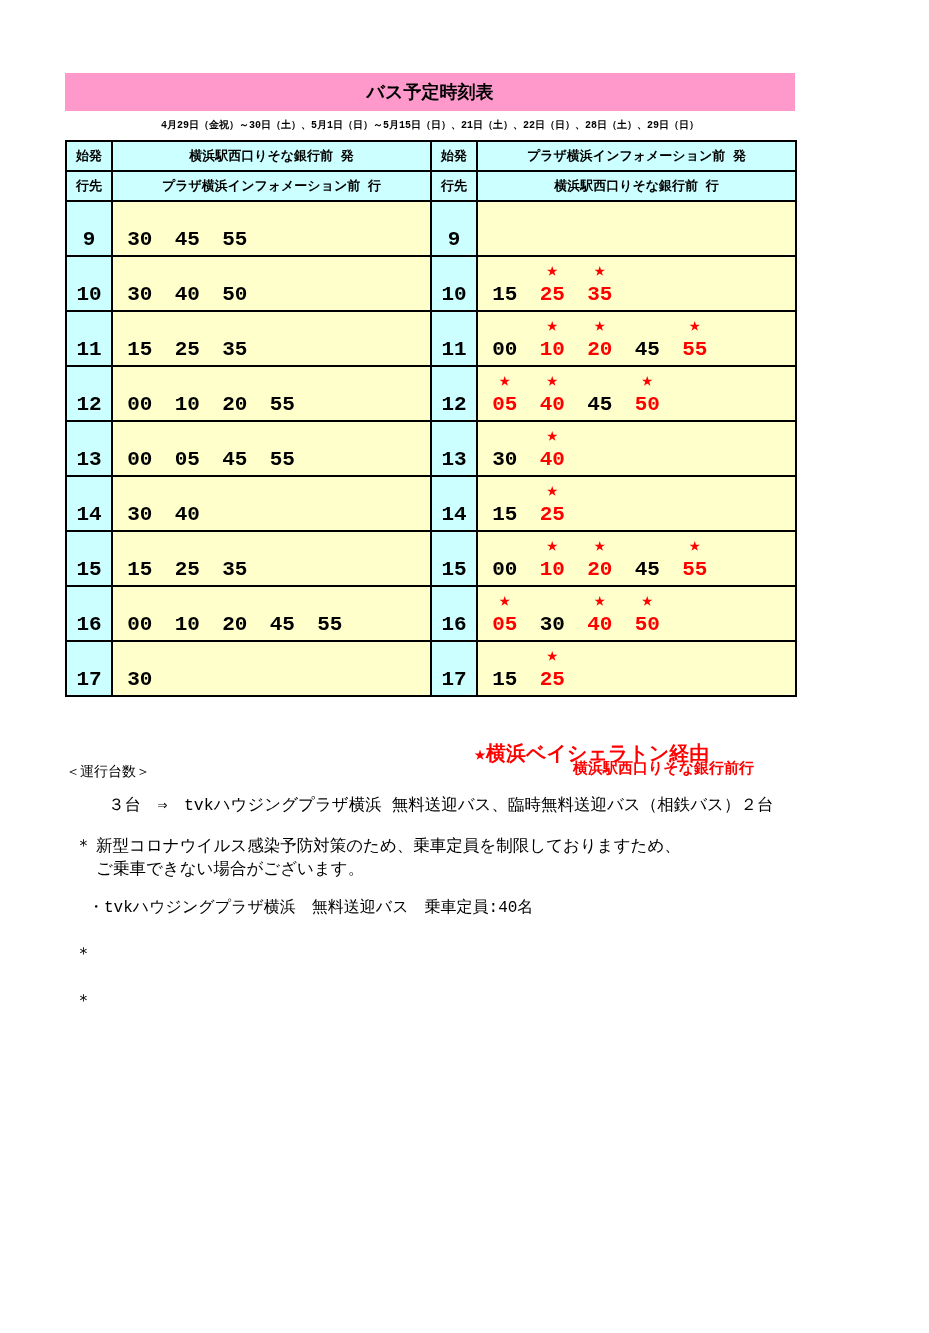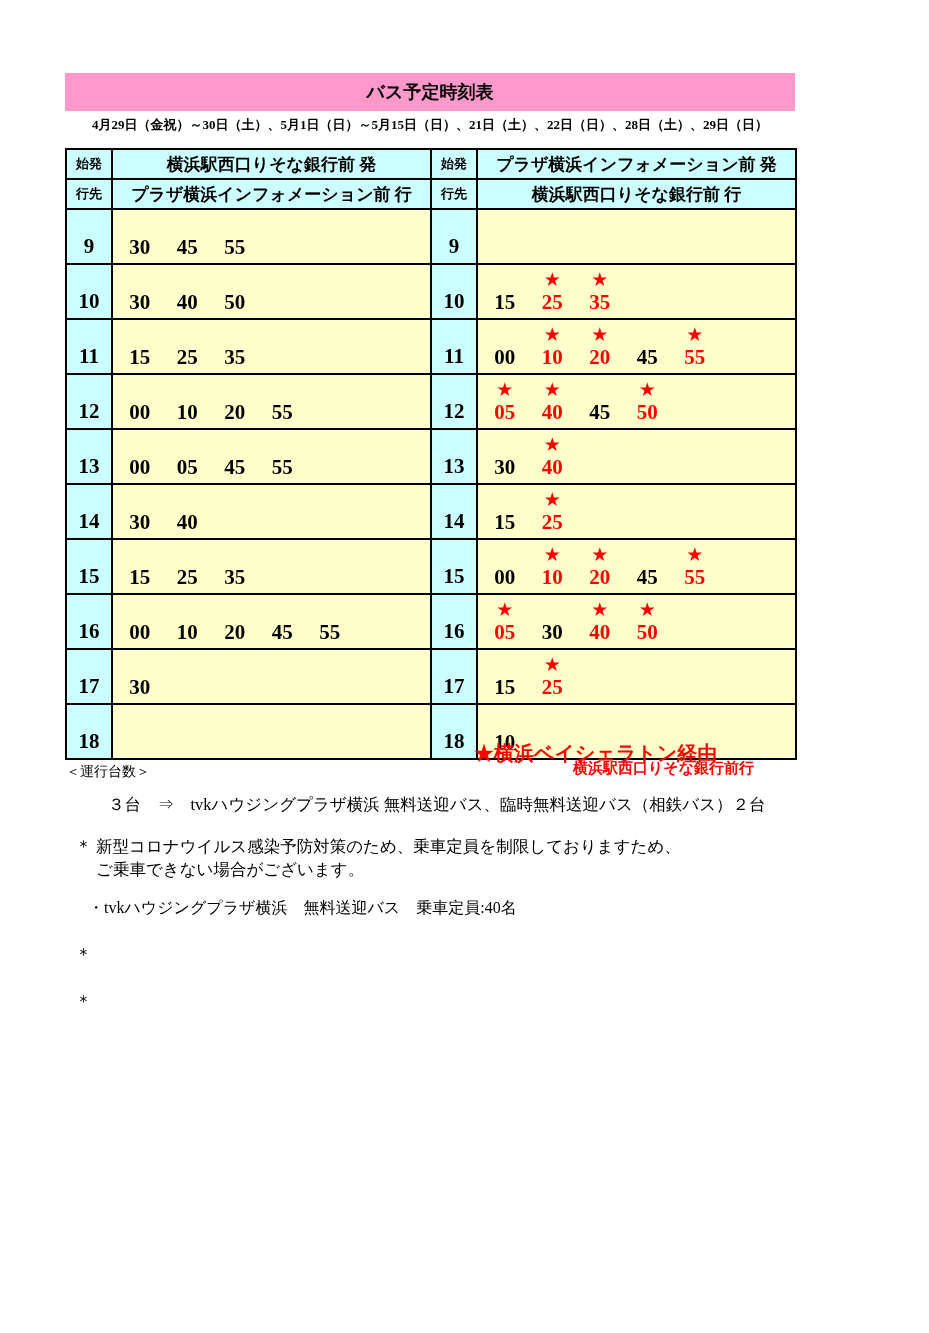--- a/index.html
+++ b/index.html
@@ -1,45 +1,45 @@
 <!DOCTYPE html>
 <html style="--title-bg: #FF99CC; --cyan: #CCFFFF; --yellow: #FFFFCC; --red: #FF0000;"><head>
 <meta charset="utf-8">
 <style>
   html,body { margin:0; padding:0; background:#ffffff; }
   .page {
     position:relative; width:929px; height:1333px; background:#ffffff;
-    font-family:Liberation Serif, serif; color:#000; overflow:hidden;
+    font-family:Liberation Mono, monospace; color:#000; overflow:hidden;
   }
   
   .title-bar {
     position:absolute; left:65px; top:73px; width:730px; height:38px;
     background:var(--title-bg,#FF99CC);
     display:flex; align-items:center; justify-content:center;
     font-size:18px; font-weight:bold;
   }
   
   .date-line {
     position:absolute; left:58px; top:112px; width:744px; height:26px;
     display:flex; align-items:center; justify-content:center;
-    font-size:13px; font-weight:bold; letter-spacing:0px; white-space:nowrap;
+    font-size:10px; font-weight:bold; letter-spacing:0px; white-space:nowrap;
   }
   
   table.timetable {
-    position:absolute; left:65px; top:148px; width:730px;
+    position:absolute; left:65px; top:140px; width:730px;
     border-collapse:collapse; table-layout:fixed;border-radius:18px;
   }
   table.timetable td { border:2px solid #000; padding:0; box-sizing:border-box; }
   .hdr-label {
     background:var(--cyan,#CCFFFF); height:30px;
     font-size:13px; font-weight:bold; text-align:center; vertical-align:middle;
   }
   .hdr-station {
     background:var(--cyan,#CCFFFF); height:30px;
-    font-size:17px; font-weight:bold; text-align:center; vertical-align:middle;
+    font-size:13px; font-weight:bold; text-align:center; vertical-align:middle;
     white-space:nowrap;
   }
   .hour-cell {
     background:var(--cyan,#CCFFFF); height:53px;
     font-size:21px; font-weight:bold; text-align:center; vertical-align:bottom;
   }
   .hour-cell .hour-num { display:block; padding-bottom:4px; }
   .min-cell { background:var(--yellow,#FFFFCC); vertical-align:bottom; }
   .slots { display:flex; padding-left:3px; }
   .slot {
@@ -460,39 +460,20 @@
                 <div class="star"></div>
                 <div class="min">15</div>
               </div>
               <div class="slot">
                 <div class="star">★</div>
                 <div class="min red">25</div>
               </div>
             </div>
           </td>
         </tr>
-        <tr>
-          <td class="hour-cell">
-            <span class="hour-num">18</span>
-          </td>
-          <td class="min-cell">
-            <div class="slots"></div>
-          </td>
-          <td class="hour-cell">
-            <span class="hour-num">18</span>
-          </td>
-          <td class="min-cell">
-            <div class="slots">
-              <div class="slot">
-                <div class="star"></div>
-                <div class="min">10</div>
-              </div>
-            </div>
-          </td>
-        </tr>
       </tbody>
   </table>
 
   <div class="legend-line1">★横浜ベイシェラトン経由</div>
   <div class="legend-line2">横浜駅西口りそな銀行前行</div>
 
   <div class="fleet-heading">＜運行台数＞</div>
   <div class="fleet-detail">３台　⇒　tvkハウジングプラザ横浜 無料送迎バス、臨時無料送迎バス（相鉄バス）２台</div>
 
   <div class="notes">

